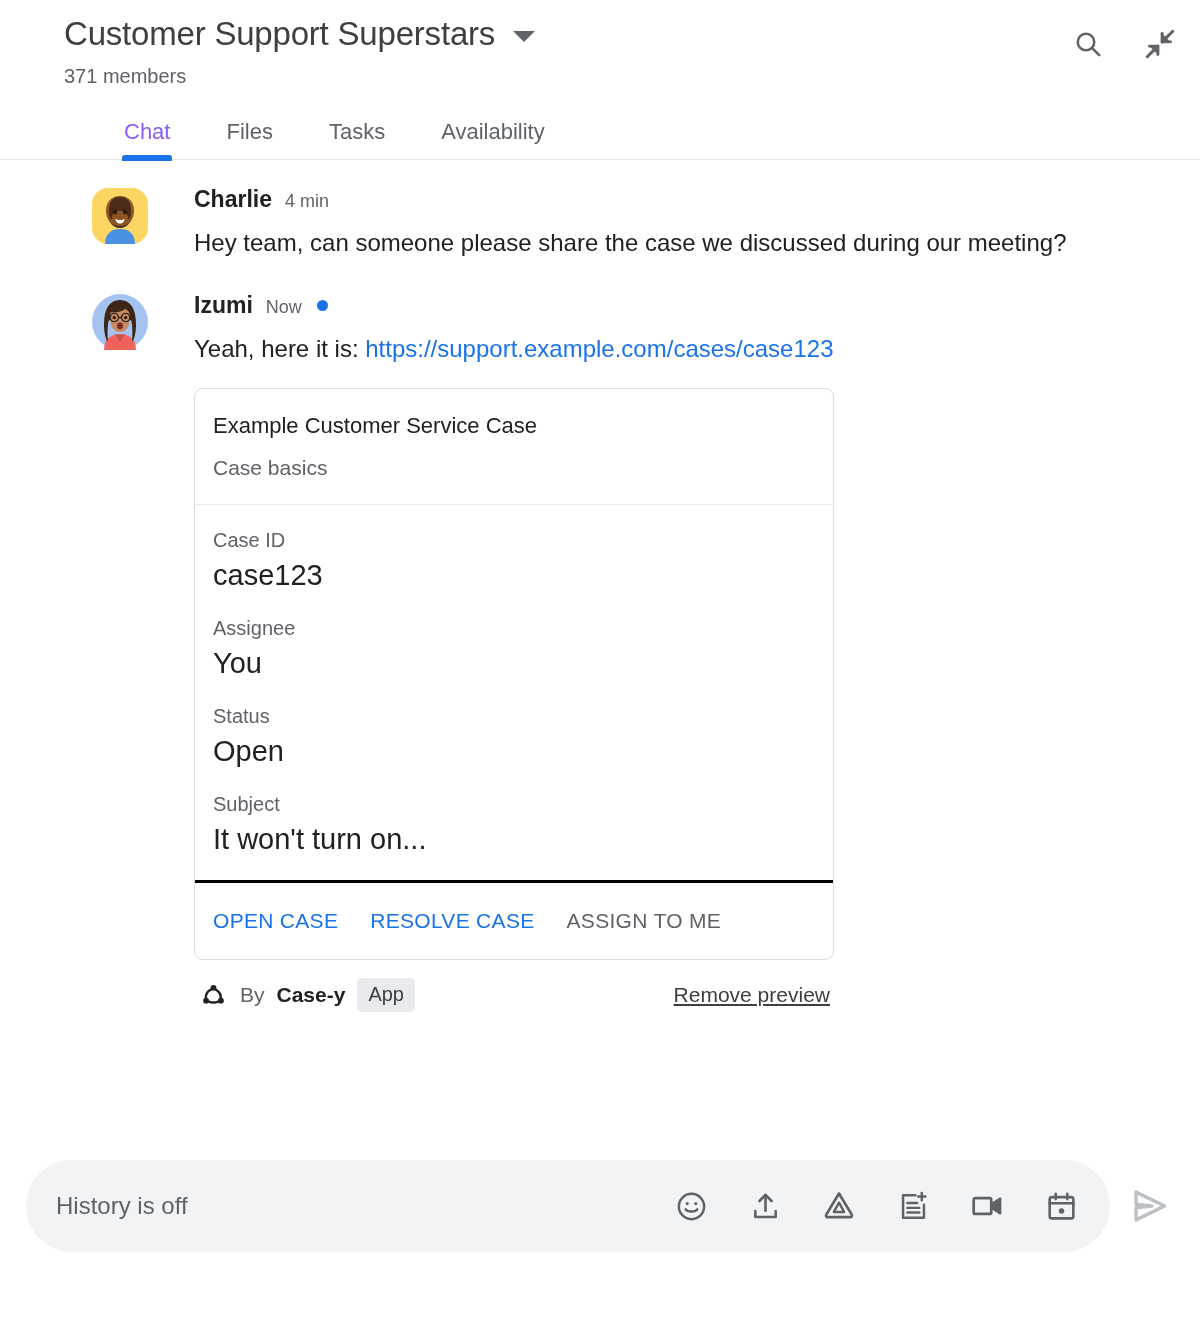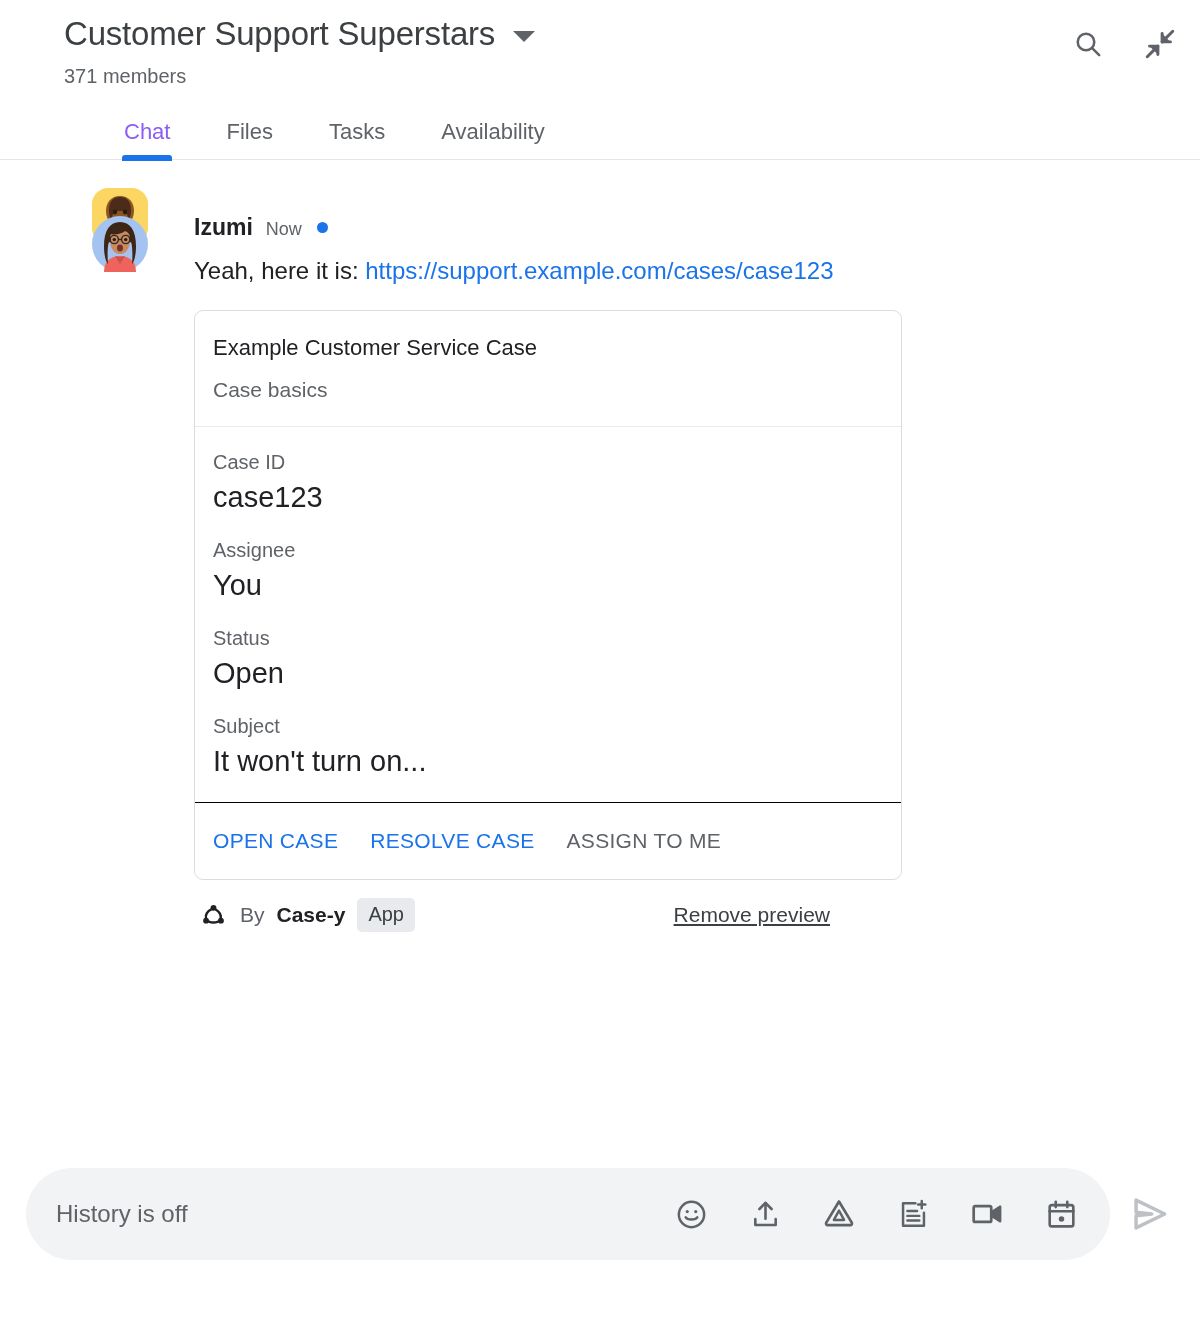--- a/index.html
+++ b/index.html
@@ -156,21 +156,21 @@
   }
   .msg-link {
     color: #1a73e8;
     text-decoration: none;
     cursor: pointer;
   }
 
   
   .card {
     margin: 18px 0 0 0;
-    width: 708px;
+    width: 640px;
     border: 1px solid #dadce0;
     border-radius: 9px;
     background: #ffffff;
     overflow: hidden;
   }
   .card-header {
     padding: 22px 18px 22px 18px;
     border-bottom: 1px solid #e8eaed;
   }
   .card-title {
@@ -179,21 +179,21 @@
     line-height: 30px;
   }
   .card-subtitle {
     font-size: 21px;
     color: #5f6368;
     margin-top: 13px;
     line-height: 28px;
   }
   .card-body {
     padding: 22px 18px 26px 18px;
-    border-bottom: 1px solid #000000;
+    border-bottom: 3px solid #000000;
   }
   .field { margin-bottom: 25px; }
   .field:last-child { margin-bottom: 0; }
   .field-label {
     font-size: 20px;
     color: #5f6368;
     line-height: 26px;
   }
   .field-value {
     font-size: 29px;
@@ -256,21 +256,21 @@
     color: #3c4043;
     text-decoration: underline;
     cursor: pointer;
     padding-right: 4px;
   }
 
   
   .compose-wrap {
     position: absolute;
     left: 0; right: 0;
-    bottom: 76px;
+    bottom: 84px;
     display: flex;
     align-items: center;
     padding: 0 22px 0 26px;
     gap: 12px;
   }
   .compose-box {
     flex: 1;
     height: 92px;
     background: #f1f3f4;
     border-radius: 46px;
@@ -358,20 +358,27 @@
         <svg width="56" height="56" viewBox="0 0 56 56">
           <rect x="0" y="0" width="56" height="56" rx="16" fill="#fcd663"></rect>
           <path d="M13 56 C13 45 20 41 28 41 C36 41 43 45 43 56 Z" fill="#4a90e2"></path>
           <path d="M28 8 C18.5 8 14 15 14 23 C14 32 20 39 28 39 C36 39 42 32 42 23 C42 15 37.5 8 28 8 Z" fill="#8d5524"></path>
           <path d="M17 22 C17 13 21.5 9 28 9 C34.5 9 39 13 39 22 C39 27 38 30 36.5 32 C36 25 33 23 28 23 C23 23 20 25 19.5 32 C18 30 17 27 17 22 Z" fill="#4a2c18"></path>
           <path d="M16.5 27 C16.5 34 21 40 28 40 C35 40 39.5 34 39.5 27 C39.5 34 36 38 28 38 C20 38 16.5 34 16.5 27 Z" fill="#4a2c18"></path>
           <ellipse cx="23" cy="24" rx="2.1" ry="2.4" fill="#2b1a0f"></ellipse>
           <ellipse cx="33" cy="24" rx="2.1" ry="2.4" fill="#2b1a0f"></ellipse>
           <path d="M23.5 30.5 C25 32.5 31 32.5 32.5 30.5 C32.5 34 30.5 35.5 28 35.5 C25.5 35.5 23.5 34 23.5 30.5 Z" fill="#ffffff"></path>
         </svg>
+      </div>
+      <div class="msg-body">
+        <div class="msg-head">
+          <span class="msg-sender">Charlie</span>
+          <span class="msg-time">4 min</span>
+        </div>
+        <div class="msg-text">Hey team, can someone please share the case we discussed during our meeting?</div>
       </div>
     </div>
 
     <div class="msg">
       <div class="msg-avatar">
         <svg width="56" height="56" viewBox="0 0 56 56">
           <circle cx="28" cy="28" r="28" fill="#a4c3f0"></circle>
           <path d="M12 56 C12 45 19 40 28 40 C37 40 44 45 44 56 Z" fill="#f0625c"></path>
           <path d="M28 41 L23 40 L28 48 L33 40 Z" fill="#c9524c"></path>
           <path d="M12 30 C12 14 18 6 28 6 C38 6 44 14 44 30 C44 40 42 46 40 48 C41 36 40 28 39 26 C34 29 22 29 17 26 C16 28 15 36 16 48 C14 46 12 40 12 30 Z" fill="#3d2616"></path>

